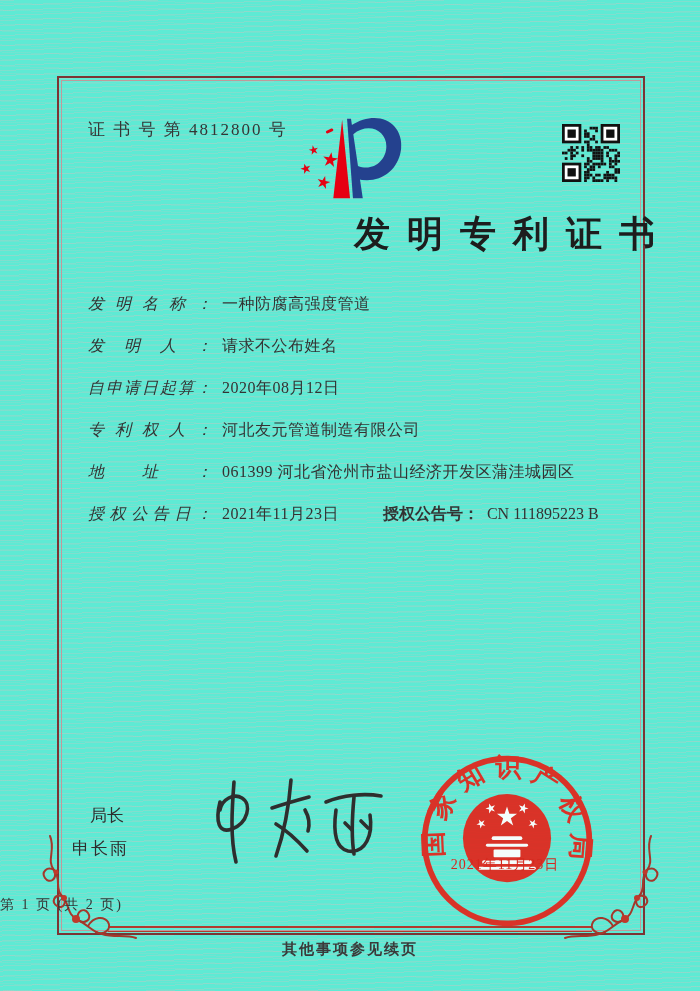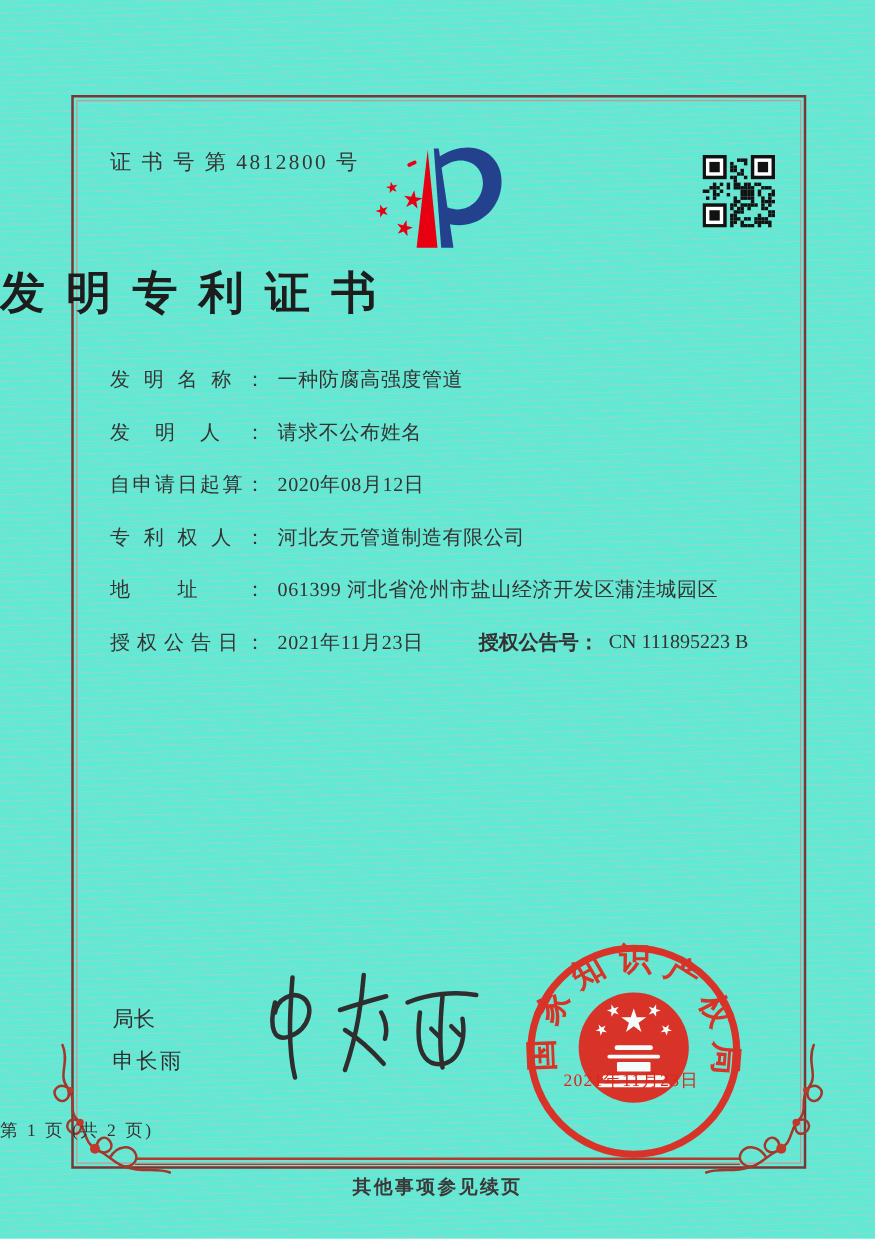--- a/index.html
+++ b/index.html
@@ -11,31 +11,31 @@
       repeating-linear-gradient(2deg, rgba(233,186,186,.14) 0 1px, transparent 1px 7px);}
   .frame{position:absolute;left:57px;top:76px;width:584px;height:855px;border:2px solid #7c3434;z-index:1;}
   .frame::after{content:"";position:absolute;inset:2px;border:1px solid #bf9a9a;}
   .bottom-line{position:absolute;left:108px;top:926px;width:484px;height:3px;border-top:2px solid #b23a2e;border-bottom:1px solid #b23a2e;z-index:2;}
   .corner{position:absolute;z-index:3;}
   .corner-left{left:42px;top:834px;}
   .corner-right{left:564px;top:834px;transform:scaleX(-1);}
   .cert-no{position:absolute;left:88px;top:118px;font-size:17px;letter-spacing:2px;color:#353535;z-index:4;}
   .logo{position:absolute;left:286px;top:104px;z-index:4;}
   .qr{position:absolute;left:562px;top:124px;width:58px;height:58px;z-index:4;}
-  .title{position:absolute;left:0;top:210px;width:672px;text-align:left;font-size:36px;font-weight:700;color:#1d1d1d;letter-spacing:17px;box-sizing:border-box;z-index:4;}
+  .title{position:absolute;left:0;top:210px;width:672px;text-align:right;font-size:36px;font-weight:700;color:#1d1d1d;letter-spacing:17px;box-sizing:border-box;z-index:4;}
   .fields{position:absolute;left:88px;top:283px;width:524px;z-index:4;}
   .row{height:42px;display:flex;align-items:center;font-size:16px;color:#333;}
-  .row .label{display:inline-block;width:124px;text-align:justify;text-align-last:justify;flex:0 0 auto;}
+  .row .label{display:inline-block;width:124px;text-align:justify;text-align-last:justify;flex:0 0 auto;font-style:italic;}
   .row .value{margin-left:10px;letter-spacing:.5px;white-space:nowrap;}
   .row .label2{margin-left:44px;flex:0 0 auto;font-weight:bold;}
   .row .value2{margin-left:8px;white-space:nowrap;}
   .paras{position:absolute;left:88px;top:578px;width:524px;font-size:15px;line-height:22px;color:#2c2c2c;text-align:justify;z-index:4;}
   .paras p{margin:0;text-indent:2em;}
   .signer-title{position:absolute;left:90px;top:804px;font-size:17px;z-index:4;}
-  .signer-name{position:absolute;left:90px;top:837px;font-size:17px;letter-spacing:2px;z-index:4;}
+  .signer-name{position:absolute;left:72px;top:837px;font-size:17px;letter-spacing:2px;z-index:4;}
   .signature{position:absolute;left:196px;top:768px;z-index:5;}
   .seal{position:absolute;left:416px;top:748px;z-index:6;opacity:.93;}
   .seal-date{position:absolute;left:430px;top:856px;width:150px;text-align:center;font-size:14px;color:#d6281e;letter-spacing:1px;z-index:7;}
   .page-indicator{position:absolute;left:0;top:896px;width:700px;text-align:left;font-size:14px;letter-spacing:2px;color:#333;z-index:5;}
   .footer-note{position:absolute;left:0;top:940px;width:700px;text-align:center;font-size:15px;letter-spacing:2px;color:#3a3a3a;z-index:4;font-weight:bold;}
 </style>
 </head>
 <body>
 
 <div class="page">

